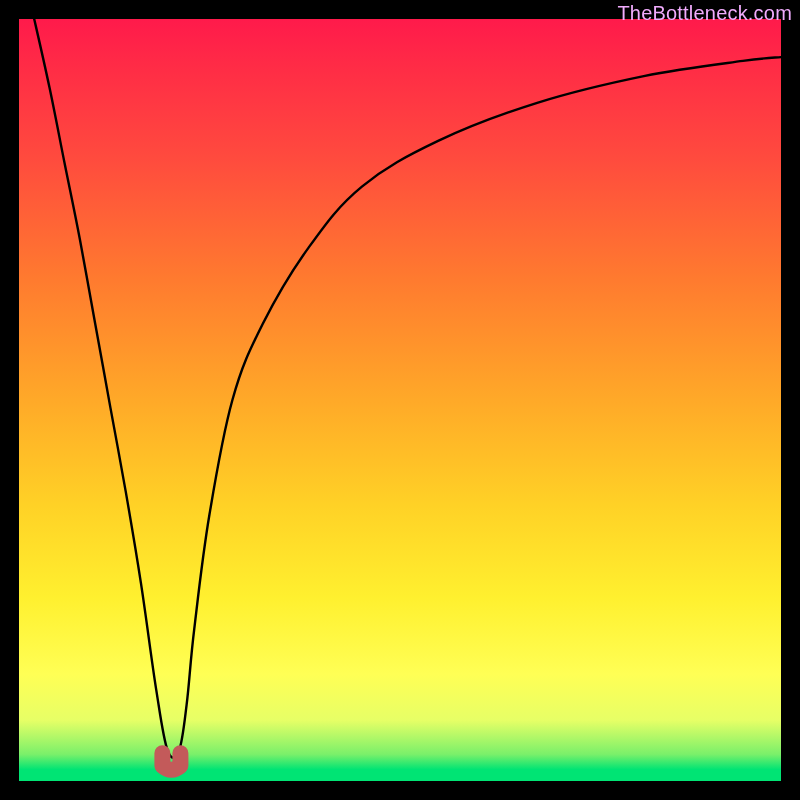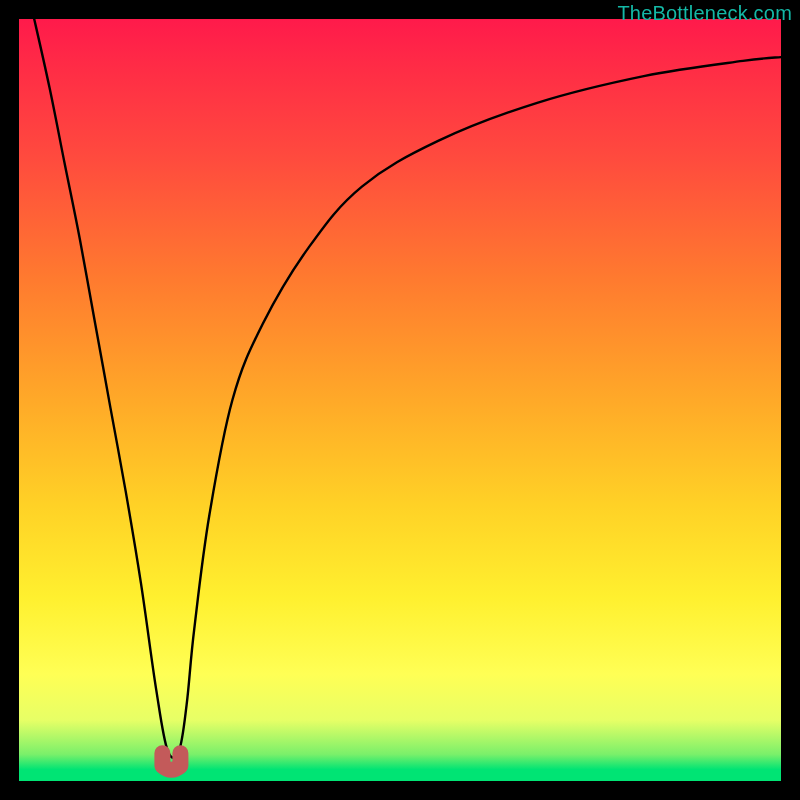--- a/index.html
+++ b/index.html
@@ -58,21 +58,21 @@
     fill: none;
     stroke: #c35a5a;
     stroke-width: 16;
     stroke-linecap: round;
     stroke-linejoin: round;
   }
   .watermark {
     position: absolute;
     top: 2px;
     right: 8px;
-    color: #14b8a6;
+    color: #f0abfc;
     font-size: 20px;
     font-weight: 400;
     letter-spacing: 0.2px;
   }
 </style>
 </head>
 <body>
 
 <div class="frame">
   <div class="plot-area">

